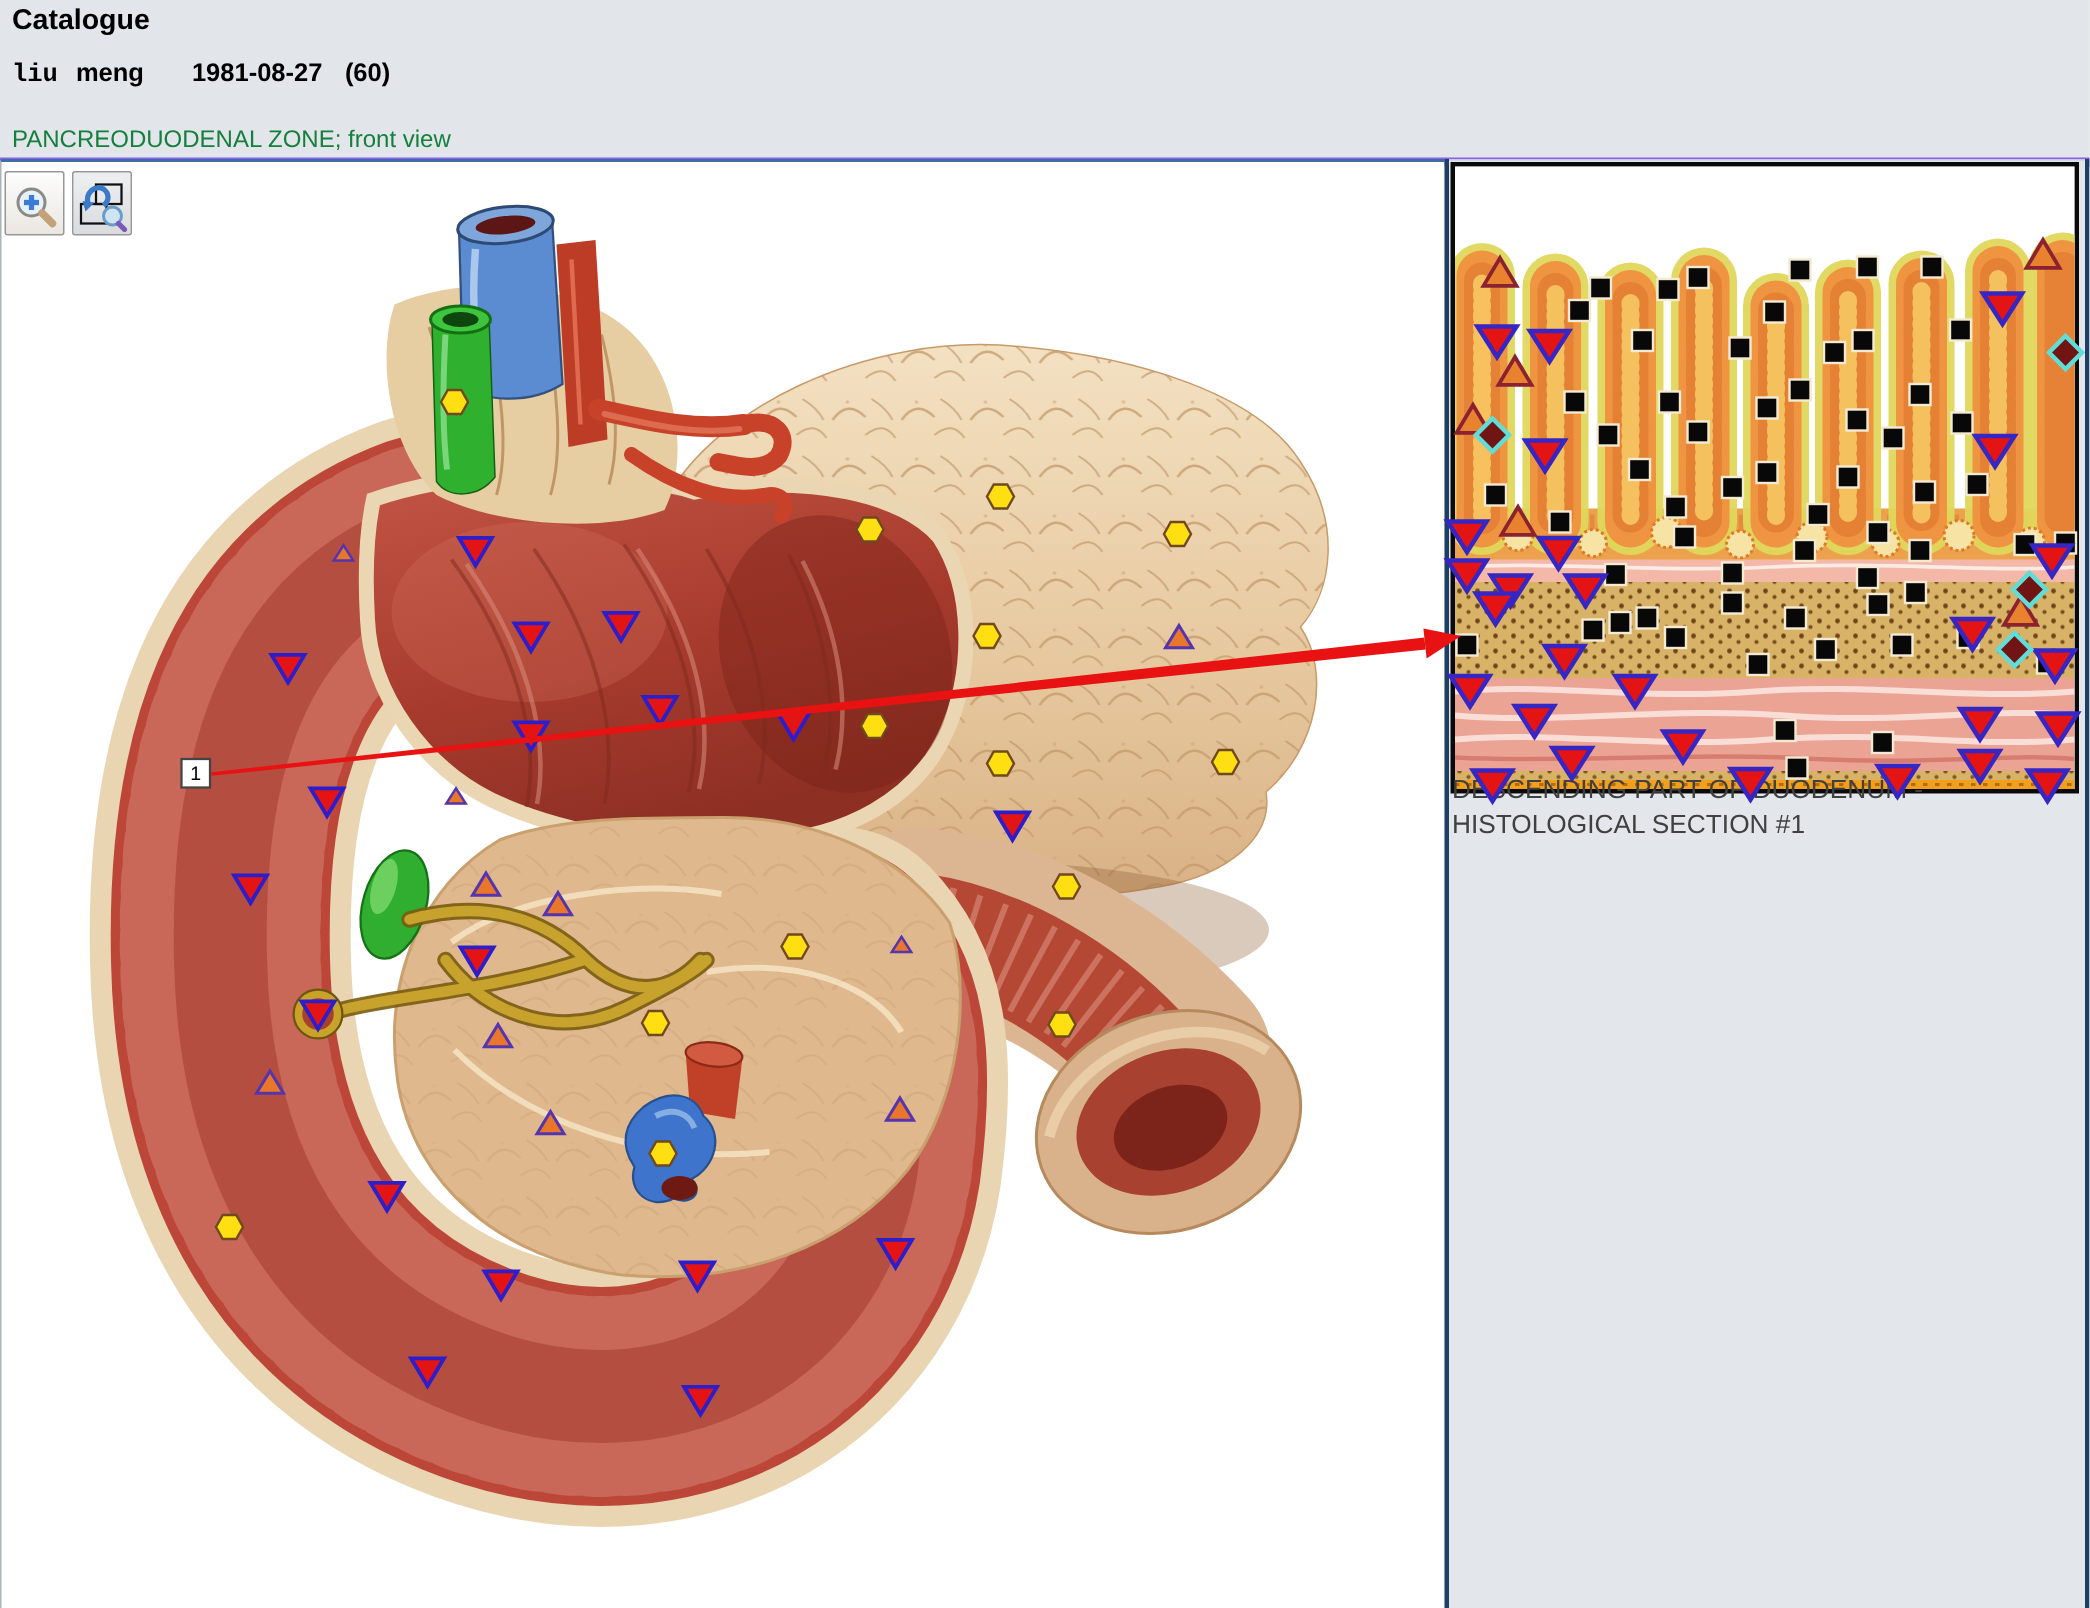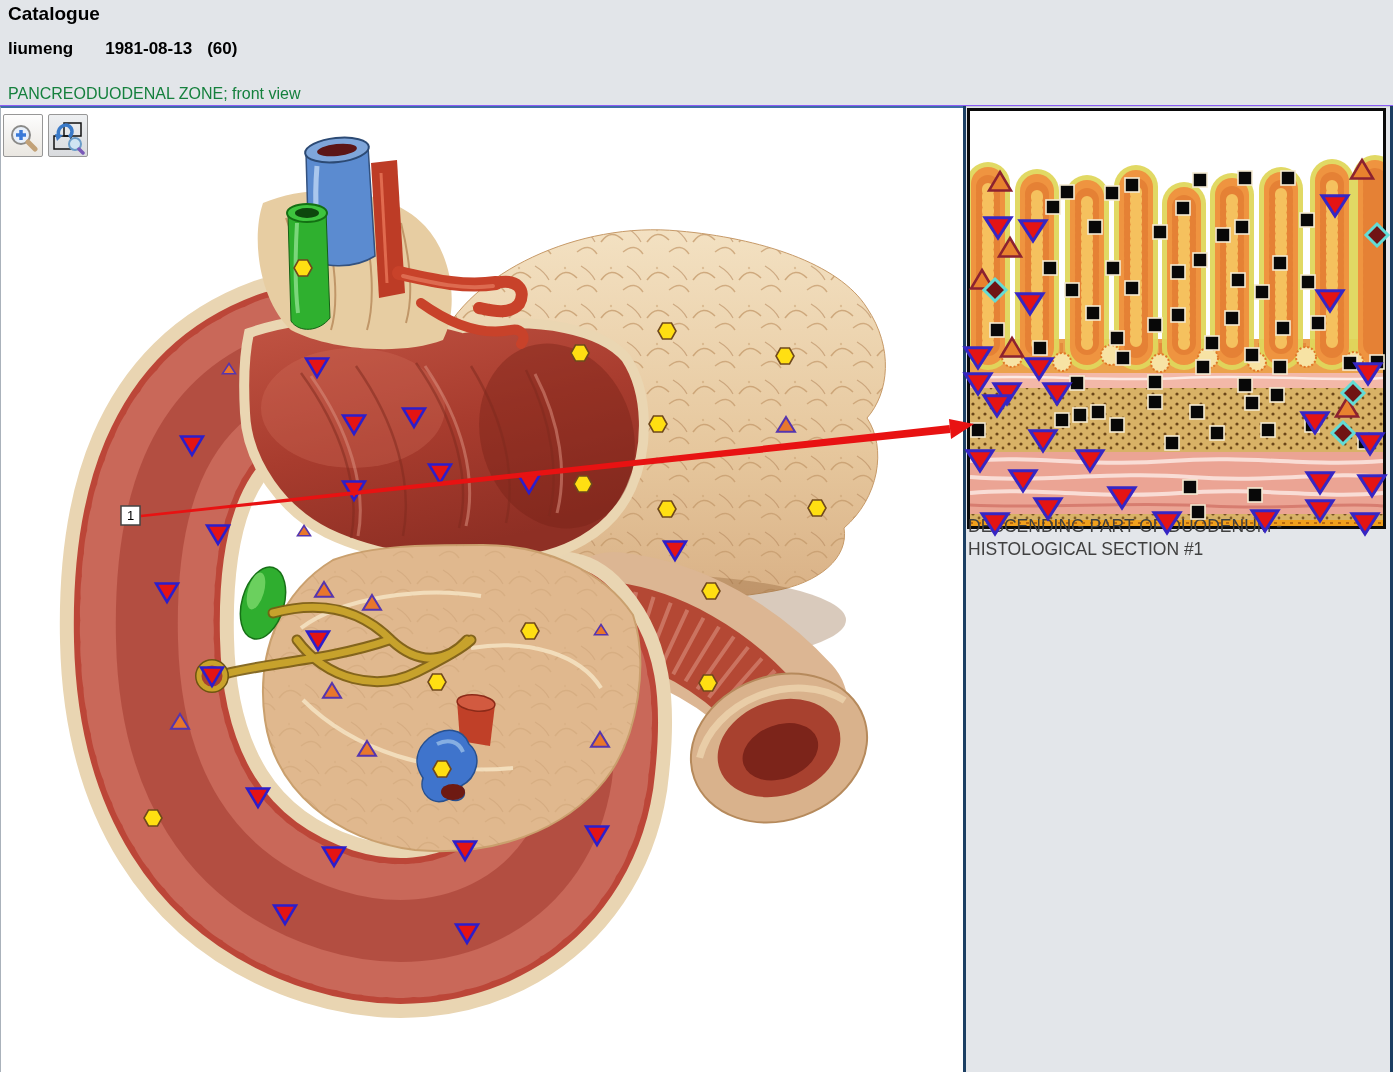--- a/index.html
+++ b/index.html
@@ -7,21 +7,21 @@
     width:1393px;height:1072px;position:relative;overflow:hidden;
     background:#e3e5e9;
     font-family:"Liberation Sans", sans-serif;
     -webkit-font-smoothing:antialiased;
   }
   
   #header{position:absolute;left:0;top:0;width:1378px;height:105px;
     background:#e2e5e9;border-bottom:6px solid #8b5cf6;padding-left:48px;}
   #app-title{position:absolute;left:8px;top:3px;font-size:19px;font-weight:bold;color:#000;}
   #patient-line{position:absolute;left:8px;top:39px;font-size:17px;font-weight:bold;color:#000;}
-  #patient-line .fn{}
+  #patient-line .fn{margin-right:12px;font-family:Liberation Mono, monospace;}
   #patient-line .ln{margin-right:32px;text-align:right;}
   #patient-line .bd{margin-right:15px;}
   #zone-heading{position:absolute;left:8px;top:85px;font-size:16px;font-weight:normal;color:#15803d;}
   
   #main-panel{position:absolute;left:0;top:106px;width:963px;height:966px;background:#fff;
     border-top:2px solid #3e6da6;border-left:1px solid #aab2bb;box-sizing:border-box;}
   #panel-divider{position:absolute;left:963px;top:106px;width:3px;height:966px;background:#1c3f63;}
   #right-panel{position:absolute;left:966px;top:106px;width:427px;height:966px;background:#e3e6ea;
     border-top:1px solid #c6ccd3;box-sizing:border-box;}
   #right-edge{position:absolute;left:1390px;top:106px;width:3px;height:966px;background:#1c3f63;}
@@ -39,21 +39,21 @@
   #marker-overlay{position:absolute;left:0;top:0;z-index:40;pointer-events:none;}
   #marker-overlay [data-interactable="true"]{pointer-events:auto;cursor:pointer;}
   #anatomy{position:absolute;left:0;top:0;cursor:crosshair;}
 </style>
 </head>
 <body>
 
 <div id="header" data-interactable="false">
   <div id="app-title" data-interactable="false">Catalogue</div>
   <div id="patient-line" data-interactable="false">
-    <span class="fn" data-interactable="false">liu</span><span class="ln" data-interactable="false">meng</span><span class="bd" data-interactable="false">1981-08-13</span><span data-interactable="false">(60)</span>
+    <span class="fn" data-interactable="false">liu</span><span class="ln" data-interactable="false">meng</span><span class="bd" data-interactable="false">1981-08-27</span><span data-interactable="false">(60)</span>
   </div>
   <div id="zone-heading" data-interactable="false">PANCREODUODENAL ZONE; front view</div>
 </div>
 
 <div id="main-panel" data-interactable="false">
 
   <svg id="anatomy" data-interactable="true" width="962" height="964" viewBox="0 0 962 964">
     <defs>
       <linearGradient id="pancG" x1="0" y1="0" x2="0" y2="1">
         <stop offset="0" stop-color="#f3e1c2"></stop>

